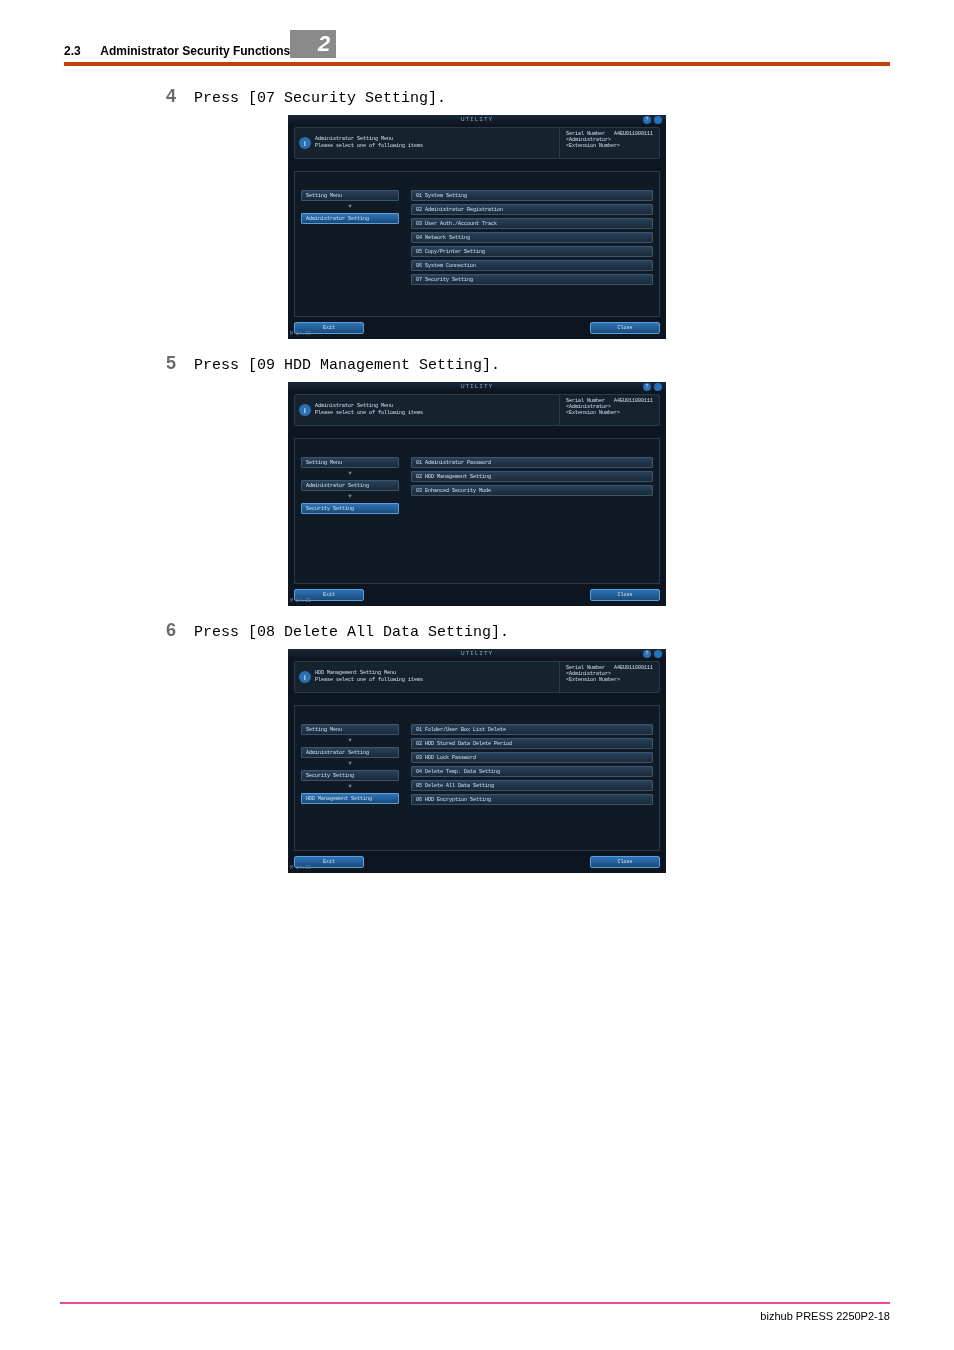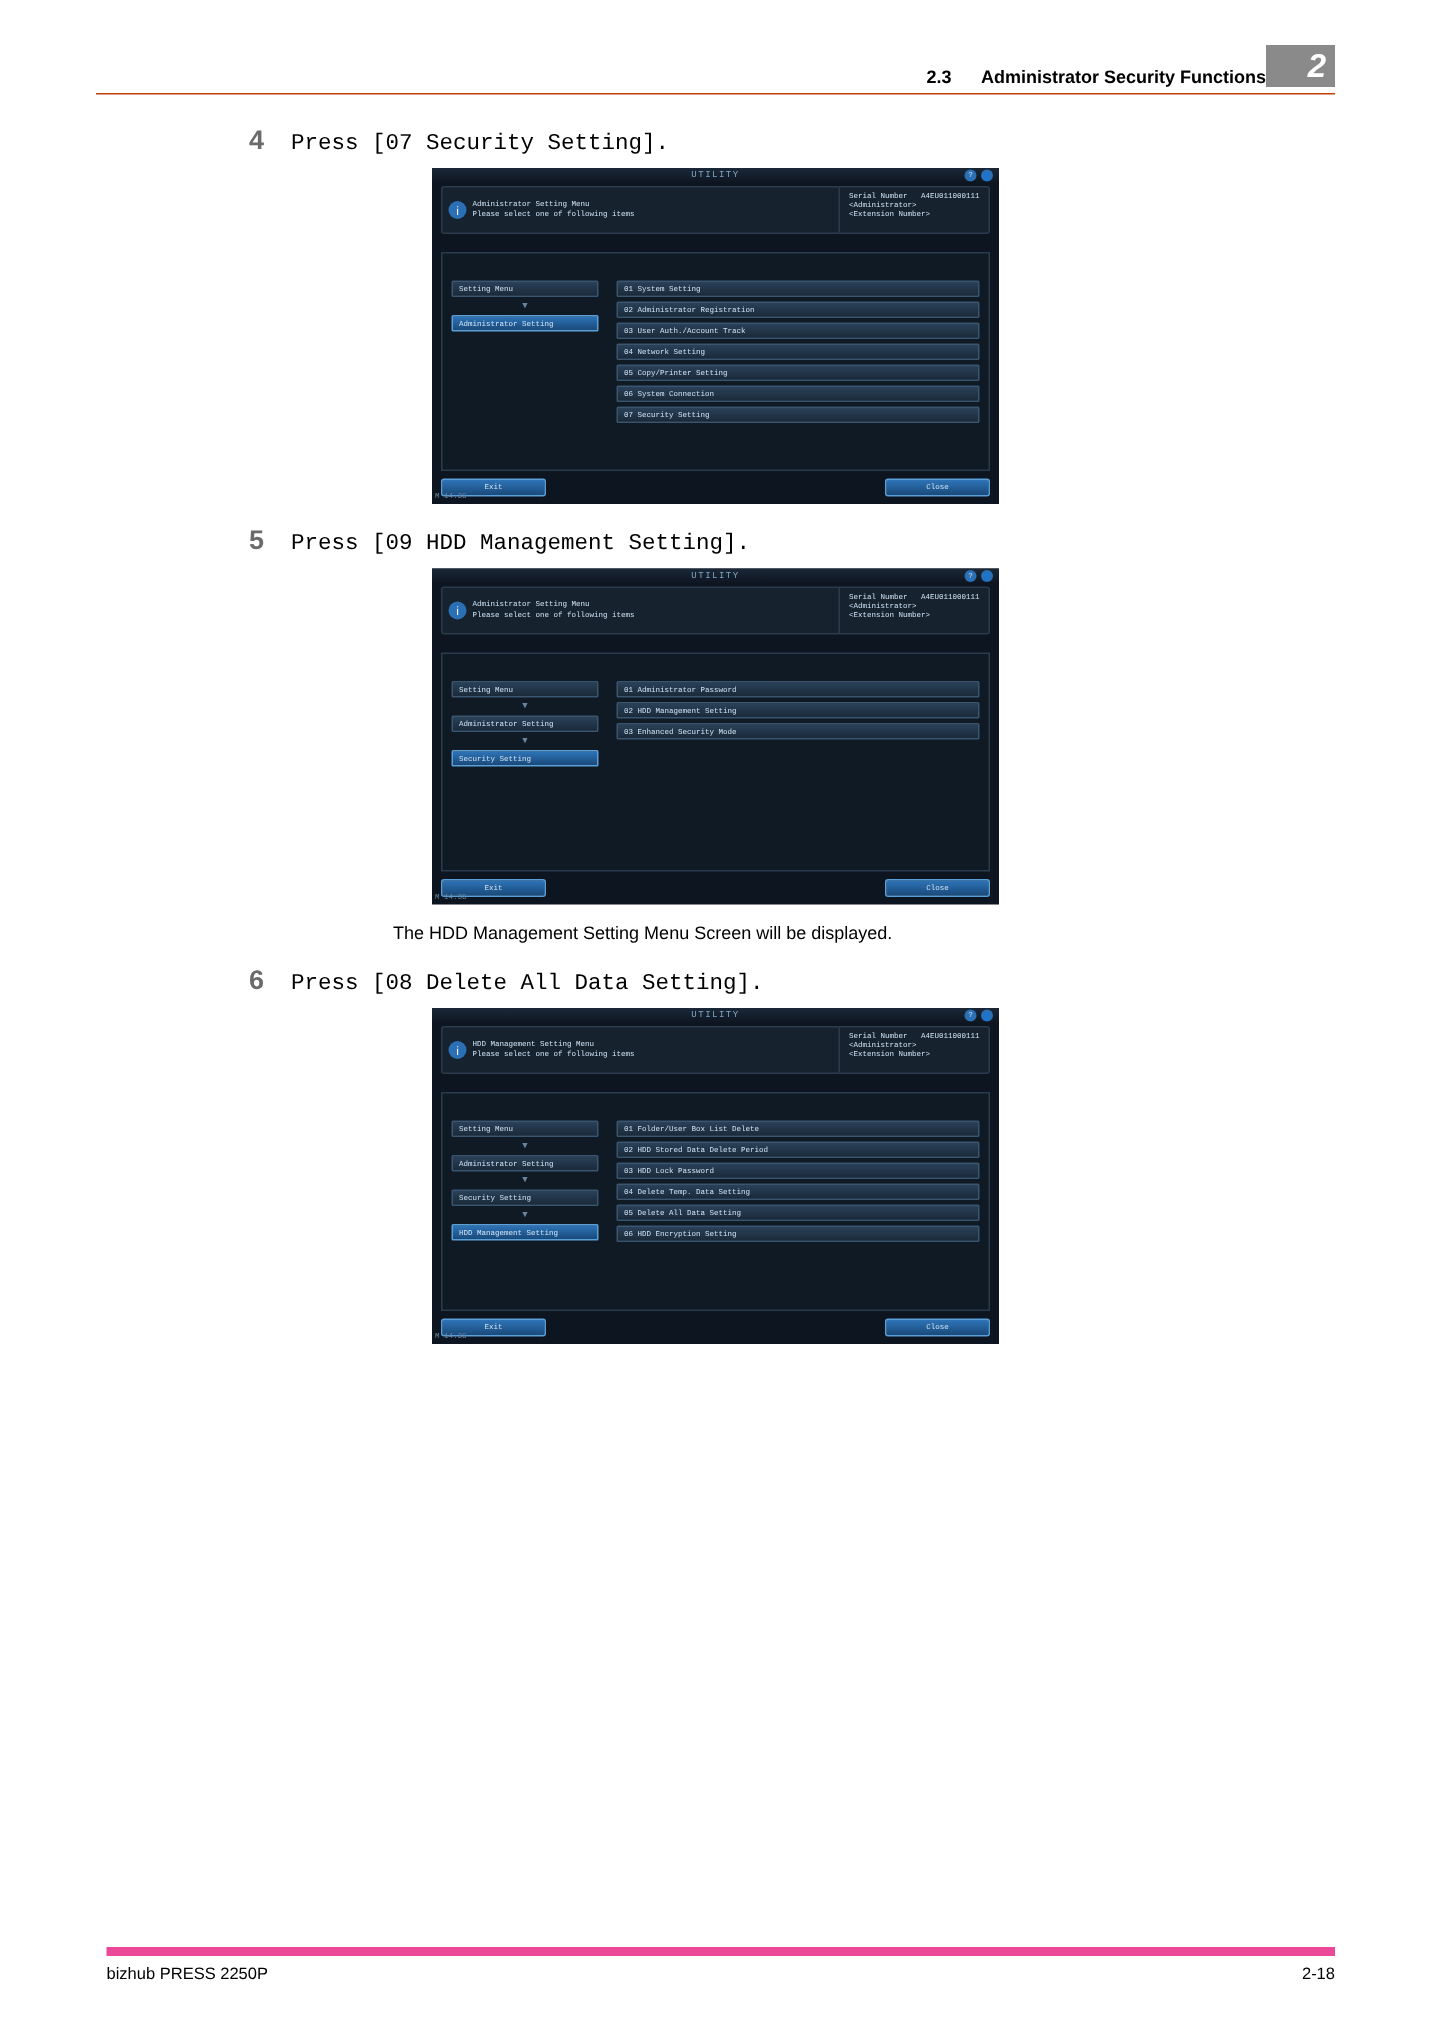--- a/index.html
+++ b/index.html
@@ -1,18 +1,18 @@
 <!DOCTYPE html>
 <html><head>
 <meta charset="utf-8">
 <style>
   * { box-sizing: border-box; margin: 0; padding: 0; }
   html, body { width: 954px; height: 1350px; background: #fff; font-family: Arial, Helvetica, sans-serif; color: #000; }
   .page { position: relative; width: 954px; height: 1350px; padding: 30px 64px 40px 64px; }
-  .header-row { display: flex; justify-content: flex-end; align-items: flex-end; border-bottom: 1px solid #c2410c; padding-bottom: 4px; margin-bottom: 20px; }
+  .header-row { display: flex; justify-content: flex-start; align-items: flex-end; border-bottom: 4px solid #c2410c; padding-bottom: 4px; margin-bottom: 20px; }
   .header-left { font-size: 12px; font-weight: bold; }
   .header-right { width: 46px; height: 28px; background: #8a8a8a; color: #fff; font-size: 22px; font-weight: bold; font-style: italic; display: flex; align-items: flex-end; justify-content: flex-end; padding: 0 6px 1px 0; }
   .step { display: flex; align-items: flex-start; margin: 14px 0 8px 84px; }
   .step-num { width: 28px; font-size: 18px; font-weight: bold; color: #6b6b6b; text-align: right; margin-right: 18px; }
   .step-text { font-size: 15px; padding-top: 4px; font-family: Liberation Mono, monospace; }
   .after-text { font-size: 12px; margin: 12px 0 4px 198px; }
 
   .screenshot { width: 378px; height: 224px; margin: 6px auto 10px auto; background: #0d1520; position: relative; font-family: "Courier New", monospace; }
   .ss-topbar { position: absolute; top: 0; left: 0; right: 0; height: 10px; background: linear-gradient(#1b2838,#0d1520); }
   .ss-title { position: absolute; top: 0; left: 50%; transform: translateX(-50%); font-size: 6px; color: #7ea6c7; letter-spacing: 1px; padding-top: 1px; }
@@ -26,21 +26,21 @@
   .ss-body { position:absolute; top:56px; left:6px; right:6px; bottom:22px; background:#0f1a24; border:1px solid #2a3b4c; display:flex; }
   .ss-left-col { width: 110px; padding: 18px 6px; display:flex; flex-direction:column; gap:4px;}
   .ss-right-col { flex:1; padding: 18px 6px; display:flex; flex-direction:column; gap:3px;}
   .ss-btn { height:11px; background: linear-gradient(#2a4158,#1a2a3a); border:1px solid #3a556f; border-radius:1px; font-size:5px; color:#cfe3f4; display:flex; align-items:center; padding-left:4px; overflow:hidden; white-space:nowrap;}
   .ss-btn.highlight { background: linear-gradient(#2e74b8,#1a4a7a); border-color:#5a9fd8;}
   .ss-chev { color:#6a869f; font-size:6px; text-align:center; line-height:4px;}
   .ss-footer { position:absolute; bottom:4px; left:6px; right:6px; height:14px; display:flex; justify-content:space-between; align-items:center;}
   .ss-foot-btn { width:70px; height:12px; background: linear-gradient(#2e74b8,#1a4a7a); border:1px solid #5a9fd8; border-radius:2px; font-size:5px; color:#cfe3f4; display:flex; align-items:center; justify-content:center;}
   .ss-memory { position:absolute; bottom:2px; left:2px; font-size:5px; color:#6a869f;}
 
-  .footer-row { position:absolute; bottom:28px; left:71px; right:64px; border-top:6px solid #ec4899; padding-top:6px; display:flex; justify-content:space-between; font-size:11px;}
+  .footer-row { position:absolute; bottom:28px; left:60px; right:64px; border-top:2px solid #ec4899; padding-top:6px; display:flex; justify-content:flex-end; font-size:11px;}
 </style>
 </head>
 <body>
 
 <div class="page">
 
   <div class="header-row">
     <div class="header-left">
       <span>2.3</span>
       &nbsp;&nbsp;&nbsp;&nbsp;
@@ -130,21 +130,20 @@
         <div class="ss-btn">03 Enhanced Security Mode</div>
       </div>
     </div>
     <div class="ss-footer">
       <div class="ss-foot-btn">Exit</div>
       <div class="ss-foot-btn">Close</div>
     </div>
     <div class="ss-memory">M 14.3G</div>
   </div>
 
-  <div class="after-text">The HDD Management Setting Menu Screen will be displayed.</div>
 
   <div class="step">
     <div class="step-num">6</div>
     <div class="step-text">Press [08 Delete All Data Setting].</div>
   </div>
 
   <div class="screenshot">
     <div class="ss-topbar"></div>
     <div class="ss-title">UTILITY</div>
     <div class="ss-icons">

